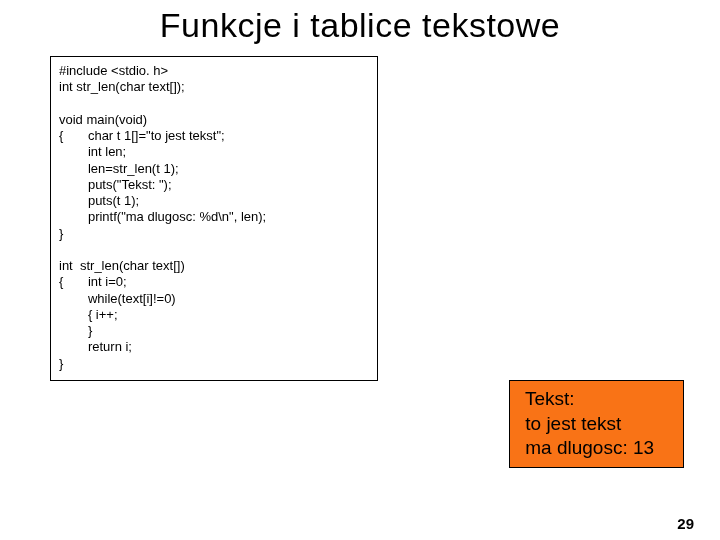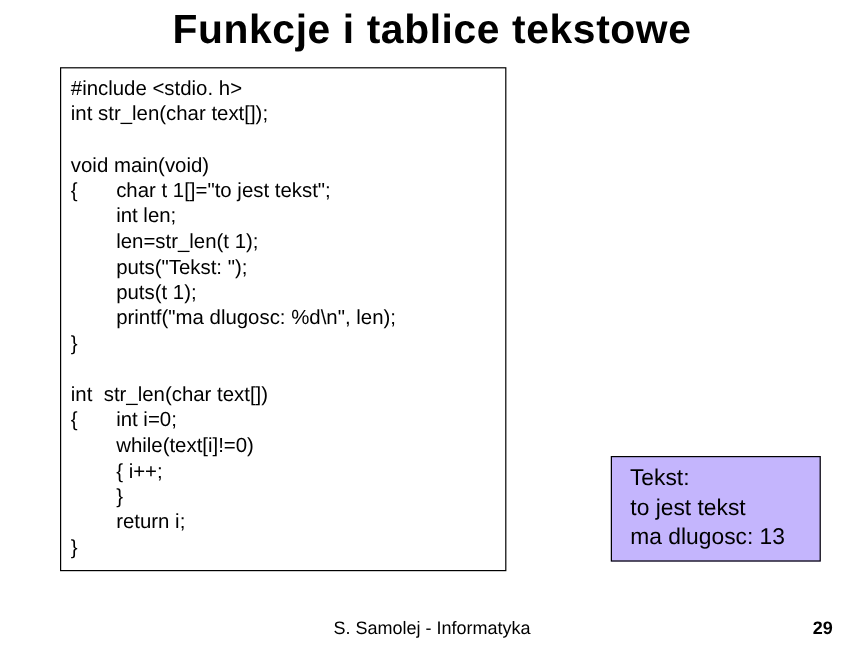--- a/index.html
+++ b/index.html
@@ -13,46 +13,46 @@
     overflow: hidden;
   }
   .slide {
     width: 720px;
     height: 540px;
     position: relative;
     box-sizing: border-box;
   }
   .title {
     font-size: 34px;
-    font-weight: 700;
+    font-weight: 400;
     text-align: center;
     padding-top: 6px;
     margin: 0;
     letter-spacing: 0.5px;
   }
   .code-box {
     position: absolute;
     left: 50px;
     top: 56px;
-    width: 372px;
+    width: 328px;
     border: 1px solid #000;
     padding: 6px 8px 8px 8px;
     box-sizing: border-box;
     font-family: Arial, Helvetica, sans-serif;
-    font-size: 17px;
+    font-size: 13px;
     line-height: 1.25;
     white-space: pre;
   }
   .output-box {
     position: absolute;
     right: 36px;
     top: 380px;
     width: 175px;
     border: 1px solid #000;
-    background: #c4b5fd;
+    background: #f97316;
     padding: 6px 10px;
     box-sizing: border-box;
     font-family: Arial, Helvetica, sans-serif;
     font-size: 19px;
     line-height: 1.3;
     white-space: pre;
   }
   .footer {
     position: absolute;
     bottom: 8px;
@@ -92,15 +92,14 @@
 	while(text[i]!=0)
 	{ i++;
 	}
 	return i;
 }</div>
 
   <div class="output-box"> Tekst:
  to jest tekst
  ma dlugosc: 13</div>
 
-  <div class="footer">S. Samolej - Informatyka</div>
   <div class="page-num">29</div>
 </div>
 
 </body></html>

